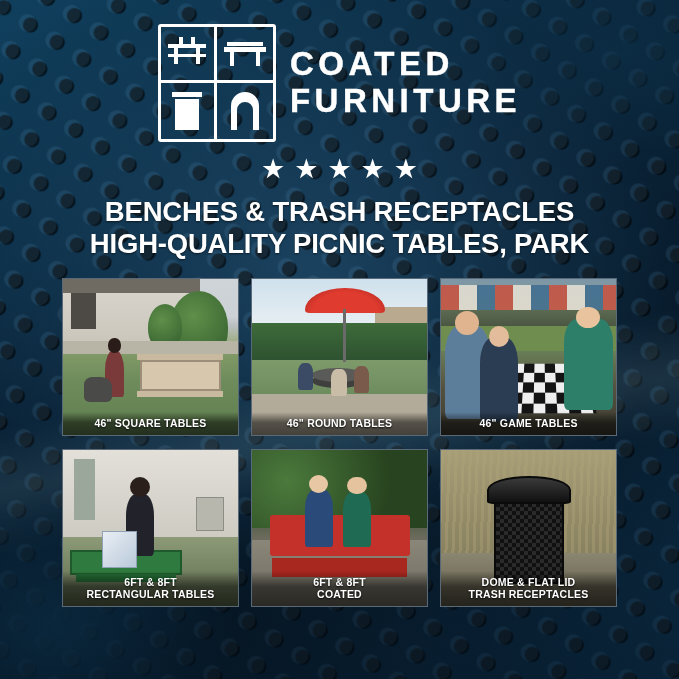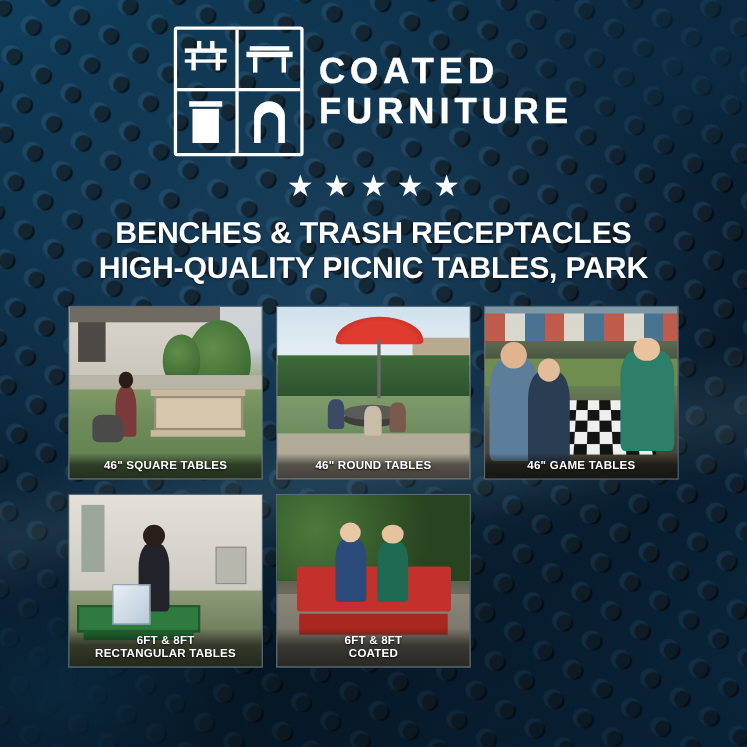--- a/index.html
+++ b/index.html
@@ -393,15 +393,27 @@
         <div class="bench"></div>
           <div class="b1"></div>
           <div class="b2"></div>
       </div>
       <div class="caption">
         <span>6FT &amp; 8FT</span>
         <span>COATED</span>
       </div>
     </div>
 
+    <div class="tile">
+      <div class="scene s6">
+        <div class="grass"></div>
+          <div class="ground"></div>
+        <div class="can"></div>
+          <div class="lid"></div>
+      </div>
+      <div class="caption">
+        <span>DOME &amp; FLAT LID</span>
+        <span>TRASH RECEPTACLES</span>
+      </div>
+    </div>
 
   </div>
 </div>
 
 </body></html>

